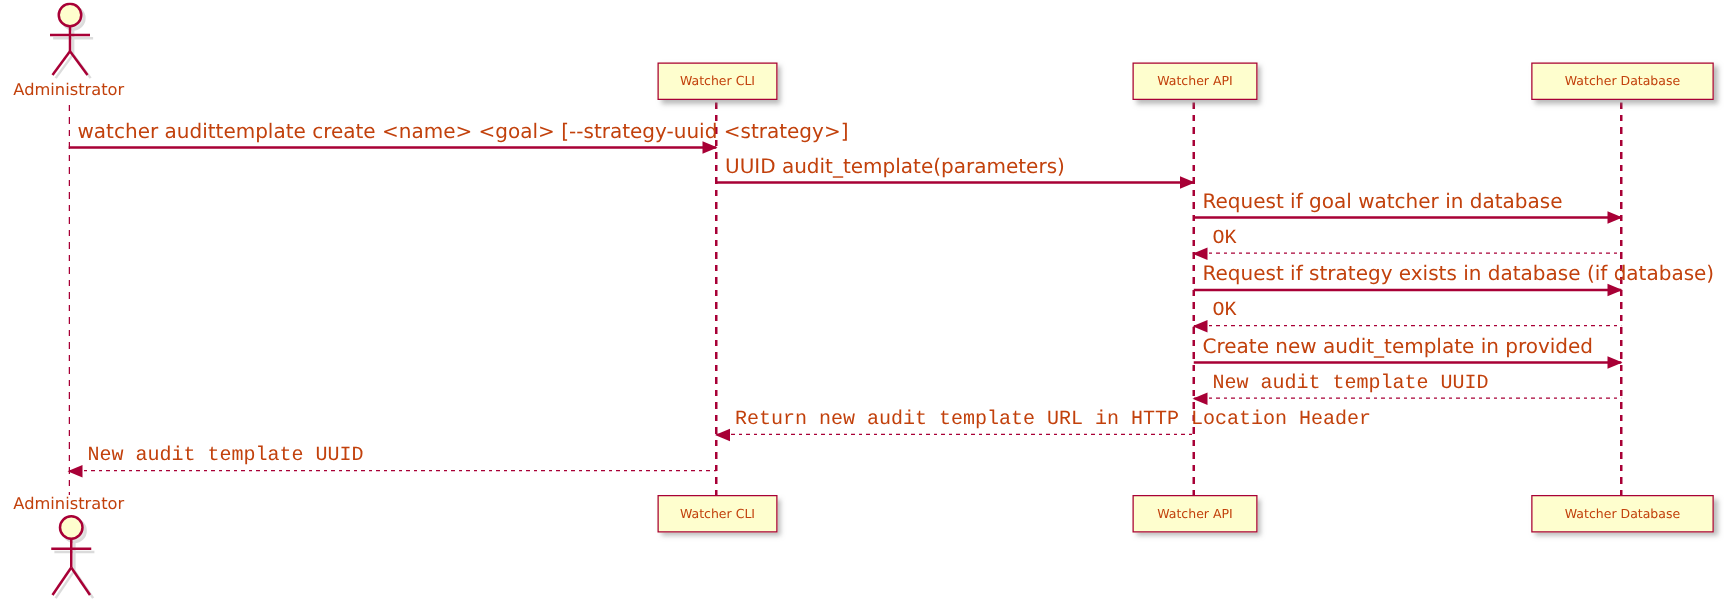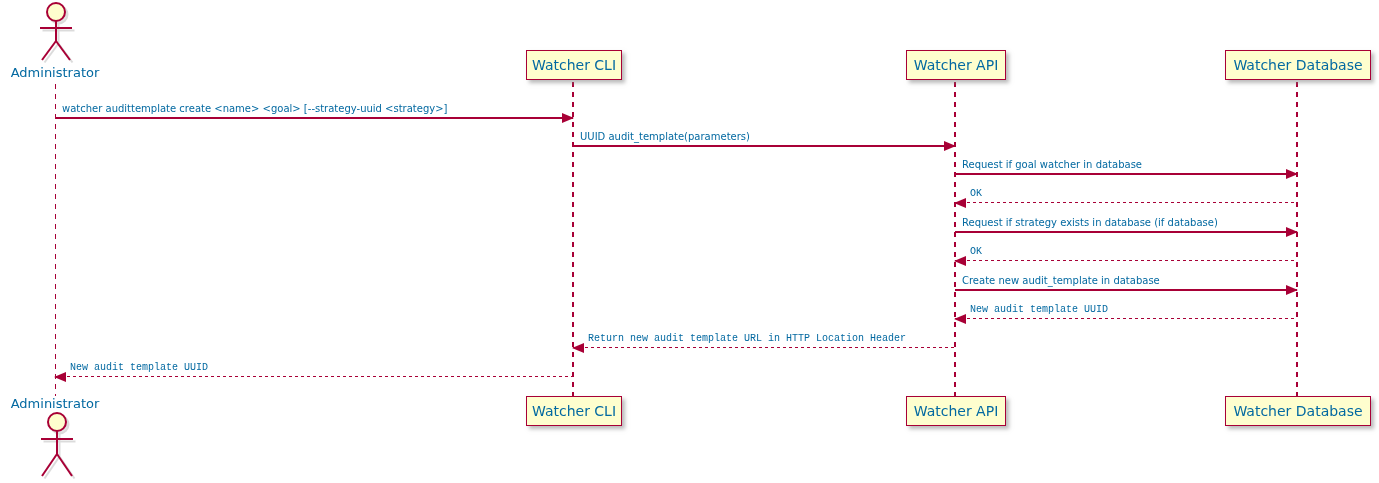--- a/index.html
+++ b/index.html
@@ -1,39 +1,39 @@
 <!DOCTYPE html>
 <html style="--accent: #A80036; --pfill: #FEFECE;"><head>
 <meta charset="utf-8">
 <style>
   html,body{margin:0;padding:0;background:#fff;}
   .canvas{
     position:relative;width:1379px;height:483px;background:#fff;overflow:hidden;
-    font-family:"DejaVu Sans","Liberation Sans",sans-serif;color:#0369a1;
+    font-family:"DejaVu Sans","Liberation Sans",sans-serif;color:#c2410c;
   }
   
   .lifeline{
     position:absolute;width:1.6px;
     background:repeating-linear-gradient(180deg,var(--accent,#A80036) 0 5px,transparent 5px 10px);
   }
   
   .pbox{
     position:absolute;height:28px;box-sizing:content-box;
     background:var(--pfill,#FEFECE);
     border:1.8px solid var(--accent,#A80036);
     box-shadow:3px 3px 4px rgba(130,130,130,.55);
     display:flex;align-items:center;justify-content:center;
-    font-size:14px;padding:0 4px;text-align:center;
+    font-size:10px;padding:0 4px;text-align:center;
   }
   
   .actor-label{position:absolute;width:110px;text-align:center;font-size:13px;}
   .actor-fig{position:absolute;}
   
   .msg{position:absolute;height:0;}
-  .mlabel{position:absolute;bottom:4px;white-space:nowrap;font-size:10px;}
+  .mlabel{position:absolute;bottom:4px;white-space:nowrap;font-size:16px;}
   .ltr .mlabel{left:7px;}
   .rtl .mlabel{left:15px;font-family:Liberation Mono, monospace;}
   .mline{position:absolute;left:0;right:0;top:-1px;}
   .solid .mline{height:1.7px;background:var(--accent,#A80036);}
   .dashed .mline{height:1.3px;background:repeating-linear-gradient(90deg,var(--accent,#A80036) 0 3px,transparent 3px 6px);}
   .ah{position:absolute;width:0;height:0;top:-5.5px;border-top:5px solid transparent;border-bottom:5px solid transparent;}
   .ltr .ah{right:-1px;border-left:12px solid var(--accent,#A80036);}
   .rtl .ah{left:-1px;border-right:12px solid var(--accent,#A80036);}
 </style>
 </head>
@@ -132,21 +132,21 @@
     <i class="ah"></i>
   </div>
 
   <div class="msg rtl dashed" style="left:955px;top:261px;width:342px;">
     <span class="mlabel">OK</span>
     <i class="mline"></i>
     <i class="ah"></i>
   </div>
 
   <div class="msg ltr solid" style="left:955px;top:290px;width:342px;">
-    <span class="mlabel">Create new audit_template in database</span>
+    <span class="mlabel">Create new audit_template in provided</span>
     <i class="mline"></i>
     <i class="ah"></i>
   </div>
 
   <div class="msg rtl dashed" style="left:955px;top:319px;width:342px;">
     <span class="mlabel">New audit template UUID</span>
     <i class="mline"></i>
     <i class="ah"></i>
   </div>
 

